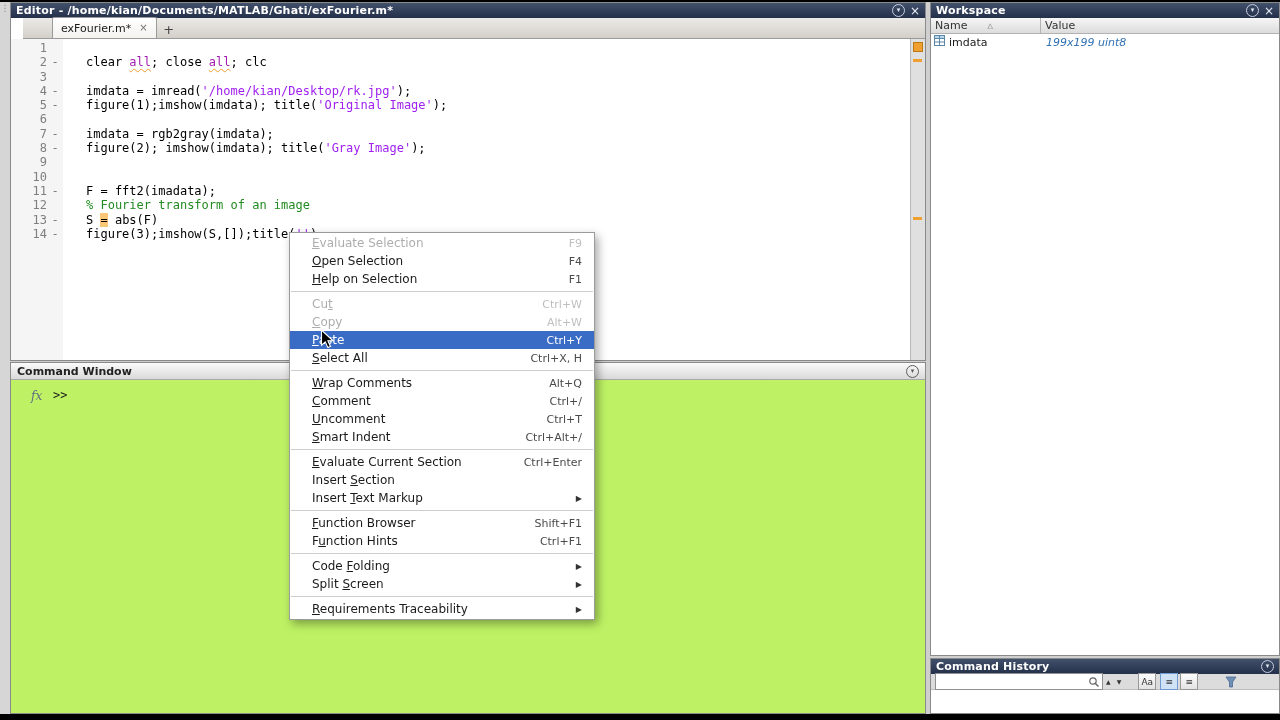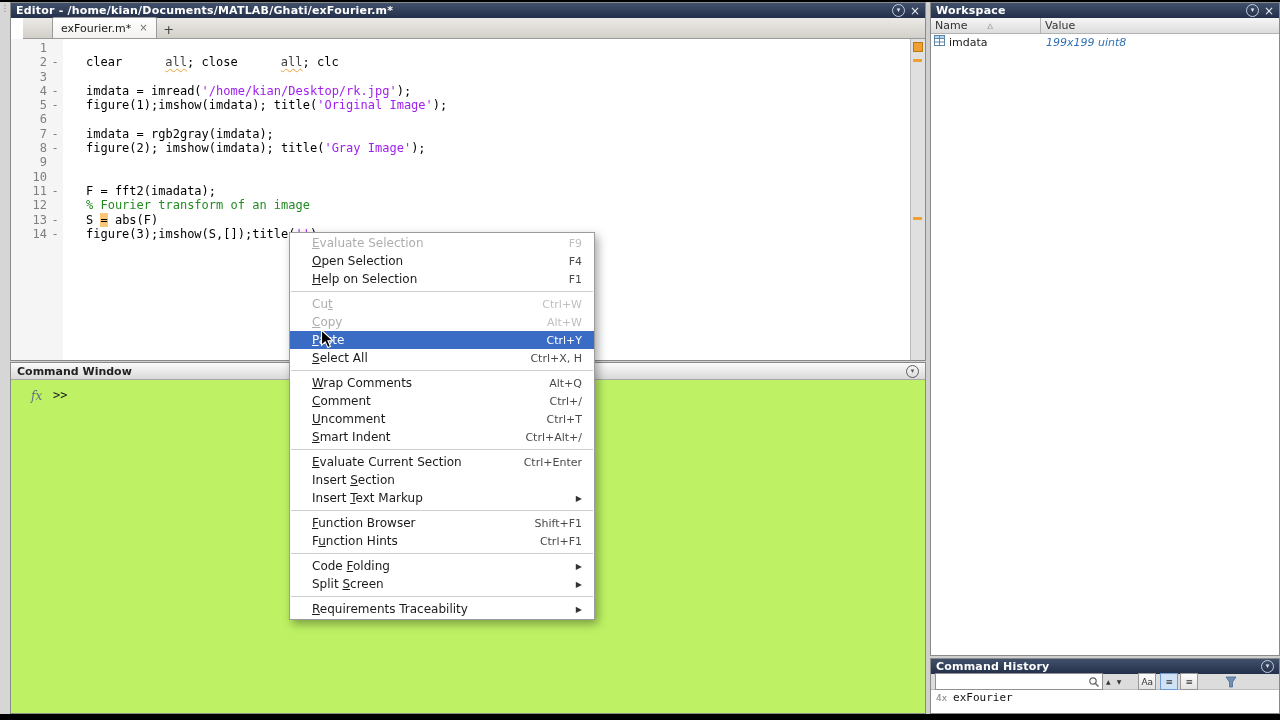--- a/index.html
+++ b/index.html
@@ -38,21 +38,21 @@
   #code-area{position:absolute;left:0;top:36px;right:0;bottom:0;background:#fff;overflow:hidden;}
   #gutter-bg{position:absolute;left:0;top:0;width:52px;height:100%;background:#f5f5f5;}
   #code-lines{position:absolute;left:0;top:2px;right:14px;font-family:"DejaVu Sans Mono",monospace;font-size:12px;}
   .code-line{height:14.3px;line-height:14.3px;display:flex;white-space:pre;}
   .gutter-num{width:36px;text-align:right;color:#7f7f7f;flex:none;}
   .gutter-dash{width:16px;text-align:center;color:#7f7f7f;flex:none;}
   .code-text{padding-left:23px;}
   .seg-p{color:#000;}
   .seg-s{color:var(--string);}
   .seg-c{color:var(--comment);}
-  .seg-w{color:#404040;text-decoration:underline wavy var(--warn);text-decoration-thickness:1px;text-underline-offset:2px;margin-left:36px;}
+  .seg-w{color:#a21caf;text-decoration:underline wavy var(--warn);text-decoration-thickness:1px;text-underline-offset:2px;}
   .seg-b{background:#fbc776;color:#000;}
   #editor-scroll{position:absolute;right:0;top:0;width:14px;bottom:0;background:#e0e0e0;border-left:1px solid #b8b8b8;}
   .lint-box{position:absolute;top:3px;left:2px;width:8px;height:8px;background:var(--warn);border:1px solid #b97a14;}
   .lint-tick{position:absolute;left:2px;width:9px;height:3px;background:var(--warn);}
 
   
   #command-window{left:10px;top:362px;width:916px;height:352px;background:#bef264;
                   border:1px solid #8a8a8a;box-sizing:border-box;}
   #cw-content{position:relative;height:calc(100% - 16px);}
   .fx{position:absolute;left:20px;top:9px;font-family:"DejaVu Serif",serif;font-style:italic;
@@ -211,26 +211,20 @@
       </div>
       <span class="tiny-arrow">▲</span>
       <span class="tiny-arrow">▼</span>
       <div class="tb-btn" style="margin-left:14px;">Aa</div>
       <div class="tb-btn active" style="margin-left:4px;">≡</div>
       <div class="tb-btn" style="margin-left:2px;">≡</div>
       <svg width="14" height="14" viewBox="0 0 14 14" style="margin-left:26px;">
         <path d="M2 2 L12 2 L8.5 7 L8.5 12 L5.5 12 L5.5 7 Z" fill="#6f8fb5" stroke="#4a6a94" stroke-width="0.8"></path>
       </svg>
     </div>
-    <div id="hist-list">
-        <div class="hist-entry">
-          <span class="hist-count">4x</span>
-          <span class="hist-text">exFourier</span>
-        </div>
-      </div>
   </div>
 
   <div id="context-menu" class="abs">
       <div class="menu-item disabled">
         <span class="label"><u>E</u>valuate Selection</span>
         <span class="shortcut">F9</span>
       </div>
       <div class="menu-item">
         <span class="label"><u>O</u>pen Selection</span>
         <span class="shortcut">F4</span>

